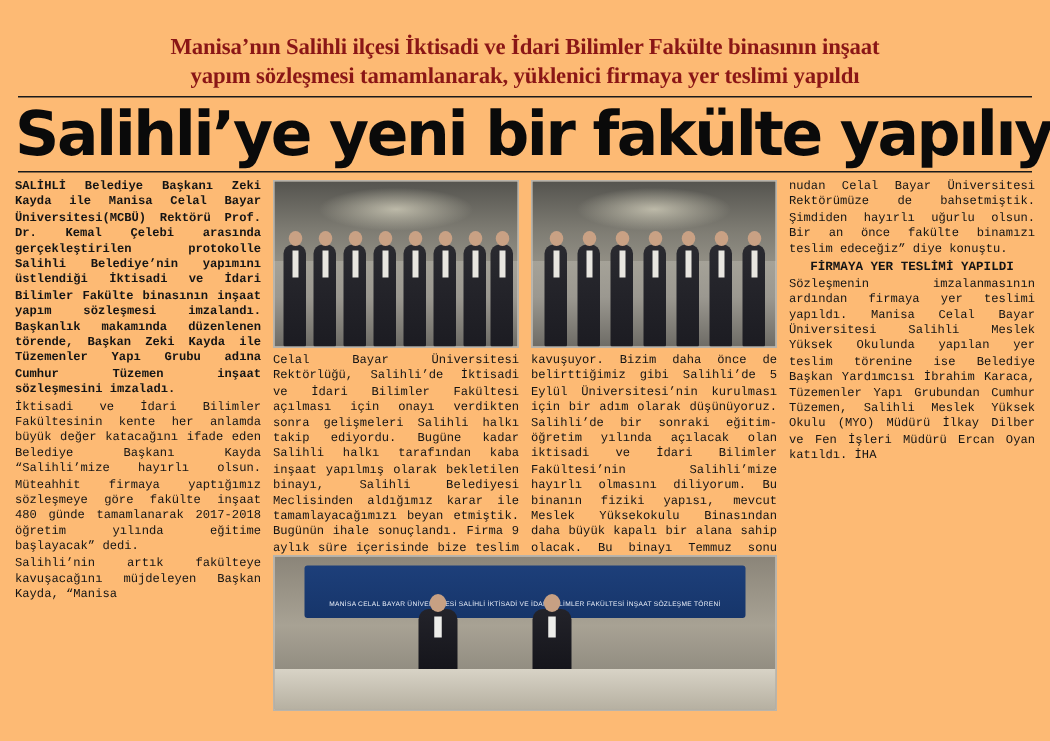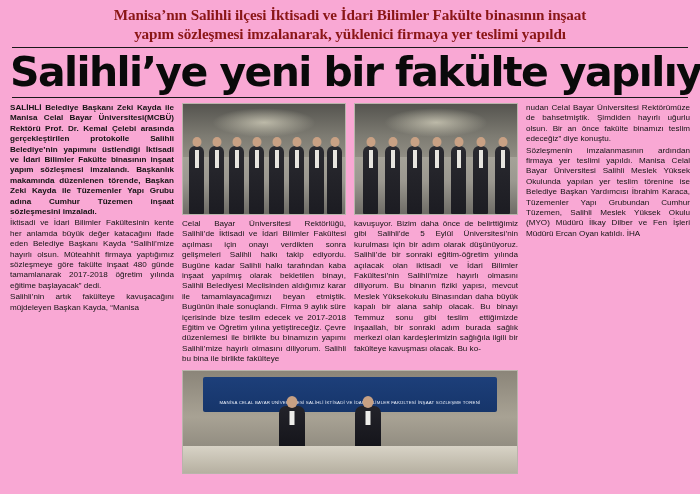--- a/index.html
+++ b/index.html
@@ -12,22 +12,22 @@
     height: 494px;
     font-family: "Liberation Serif", serif;
     color: #111;
     overflow: hidden;
   }
   .page {
     position: relative;
     width: 700px;
     height: 494px;
     box-sizing: border-box;
-    padding: 6px 10px 4px 10px;
-    background: #f9a8d4;
+    padding: 23px 10px 4px 10px;
+    background: #fdba74;
   }
   
   .kicker {
     font-family: "Liberation Serif", serif;
     font-weight: bold;
     font-size: 15.2px;
     line-height: 1.22;
     text-align: center;
     color: #8a1616;
     letter-spacing: -0.1px;
@@ -62,21 +62,21 @@
     gap: 8px;
     align-items: flex-start;
   }
   .col {
     width: 164px;
     flex: 0 0 164px;
     font-size: 8.1px;
     line-height: 1.285;
     text-align: justify;
     color: #141414;
-    font-family: Liberation Sans, sans-serif;
+    font-family: Liberation Mono, monospace;
   }
   .col p { margin: 0 0 1px 0; }
   .lead {
     font-weight: bold;
   }
   .subhead {
     font-weight: bold;
     font-size: 8.4px;
     margin: 2px 0 1px 0;
   }
@@ -184,21 +184,21 @@
   
   .tail { height: 2px; }
 </style>
 </head>
 <body>
 
 <div class="page">
 
   <div class="kicker">
     <span>Manisa’nın Salihli ilçesi İktisadi ve İdari Bilimler Fakülte binasının inşaat</span>
-    <span class="l2">yapım sözleşmesi imzalanarak, yüklenici firmaya yer teslimi yapıldı</span>
+    <span class="l2">yapım sözleşmesi tamamlanarak, yüklenici firmaya yer teslimi yapıldı</span>
   </div>
 
   <hr class="rule">
 
   <div class="headline">Salihli’ye yeni bir fakülte yapılıyor</div>
 
   <hr class="rule2">
 
   <div class="cols">
 
@@ -236,20 +236,21 @@
         <div class="figure" style="left:74px;"></div>
         <div class="figure" style="left:96px;"></div>
         <div class="figure" style="left:118px;"></div>
         <div class="figure" style="left:140px;"></div>
       </div>
       <p>kavuşuyor. Bizim daha önce de belirttiğimiz gibi Salihli’de 5 Eylül Üniversitesi’nin kurulması için bir adım olarak düşünüyoruz. Salihli’de bir sonraki eğitim-öğretim yılında açılacak olan iktisadi ve İdari Bilimler Fakültesi’nin Salihli’mize hayırlı olmasını diliyorum. Bu binanın fiziki yapısı, mevcut Meslek Yüksekokulu Binasından daha büyük kapalı bir alana sahip olacak. Bu binayı Temmuz sonu gibi teslim ettiğimizde inşaallah, bir sonraki adım burada sağlık merkezi olan kardeşlerimizin sağlığıla ilgili bir fakülteye kavuşması olacak. Bu ko-</p>
     </div>
 
     <div class="col">
       <p>nudan Celal Bayar Üniversitesi Rektörümüze de bahsetmiştik. Şimdiden hayırlı uğurlu olsun. Bir an önce fakülte binamızı teslim edeceğiz” diye konuştu.</p>
+      <p class="subhead center">FİRMAYA YER TESLİMİ YAPILDI</p>
       <p>Sözleşmenin imzalanmasının ardından firmaya yer teslimi yapıldı. Manisa Celal Bayar Üniversitesi Salihli Meslek Yüksek Okulunda yapılan yer teslim törenine ise Belediye Başkan Yardımcısı İbrahim Karaca, Tüzemenler Yapı Grubundan Cumhur Tüzemen, Salihli Meslek Yüksek Okulu (MYO) Müdürü İlkay Dilber ve Fen İşleri Müdürü Ercan Oyan katıldı. İHA</p>
     </div>
 
   </div>
 
   <div style="position:absolute; left:182px; top:370px; width:336px;">
     <div class="photo bottom">
       <div class="p2-bg"></div>
       <div class="p2-banner"></div>
       <div class="p2-banner-text">MANİSA CELAL BAYAR ÜNİVERSİTESİ SALİHLİ İKTİSADİ VE İDARİ BİLİMLER FAKÜLTESİ İNŞAAT SÖZLEŞME TÖRENİ</div>

